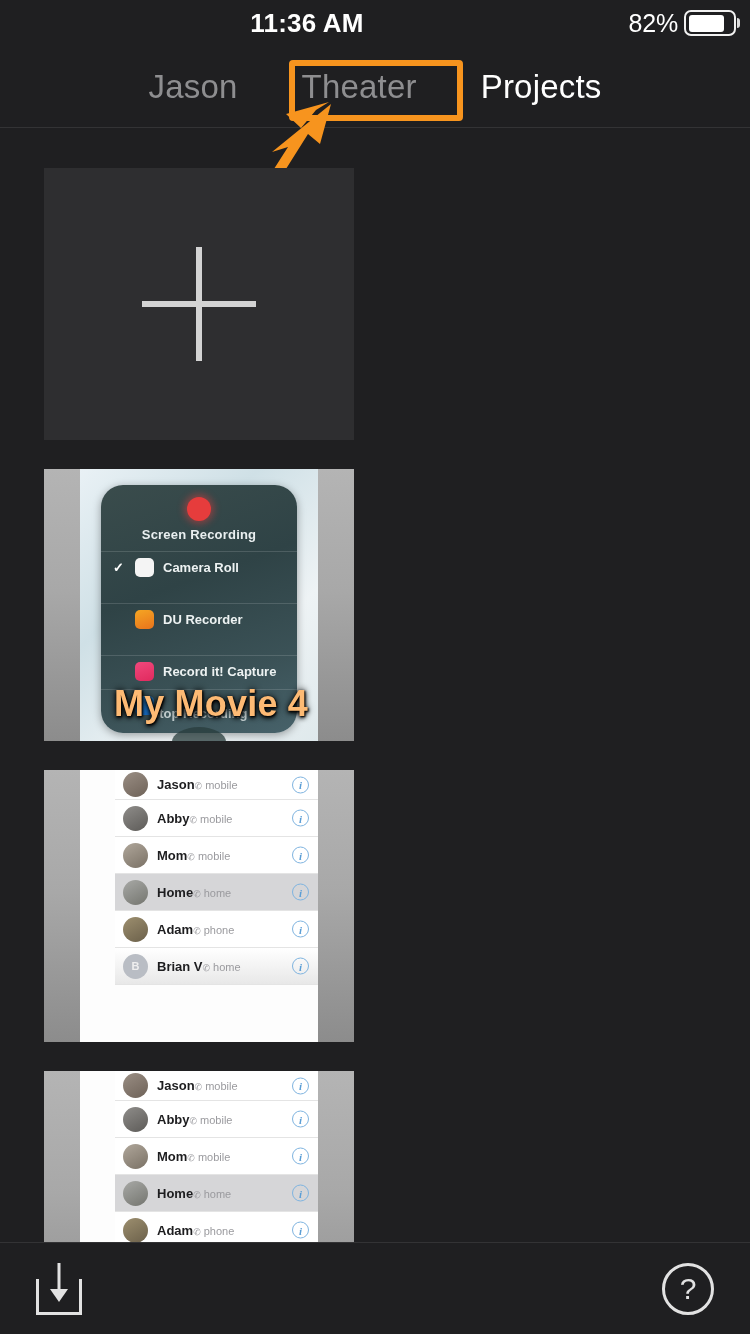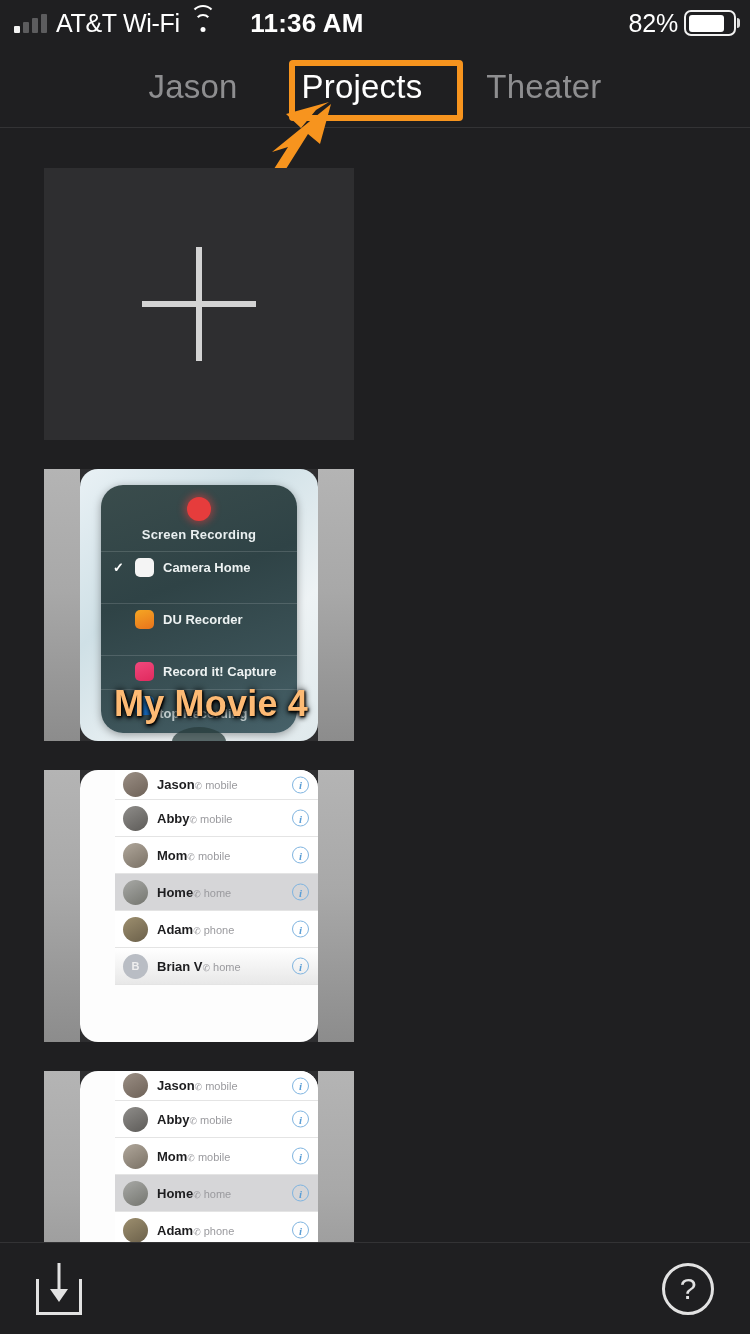--- a/index.html
+++ b/index.html
@@ -95,21 +95,21 @@
   .plus:before{ left:50%; top:0; transform:translateX(-50%); width:6px; height:114px; }
   .plus:after{ top:50%; left:0; transform:translateY(-50%); height:6px; width:114px; }
 
   
   .vt{ position:absolute; inset:0; display:flex; }
   .pillar{
     width:36px; height:100%;
     background:linear-gradient(180deg,#b4b4b4 0%,#a8a8a8 45%,#8c8c8c 100%);
     flex:0 0 36px;
   }
-  .frame{ flex:1 1 auto; position:relative; overflow:hidden;border-radius:18px; }
+  .frame{ flex:1 1 auto; position:relative; overflow:hidden; }
 
   
   .rec-bg{
     position:absolute; inset:0;
     background:linear-gradient(135deg,#e9f1f5 0%,#cfe0e6 35%,#eef3f5 70%,#dfe9ec 100%);
   }
   .rec-sheet{
     position:absolute; left:50%; top:16px; transform:translateX(-50%);
     width:196px; height:248px; border-radius:22px;
     background:linear-gradient(160deg,#3a4c4c 0%,#2f4346 40%,#3b5257 75%,#47626a 100%);
@@ -215,47 +215,33 @@
     width:52px; height:52px; border-radius:50%;
     border:3px solid #e2e2e2; color:#e2e2e2;
     display:flex; align-items:center; justify-content:center;
     font-size:30px; font-weight:400;
   }
 </style>
 </head>
 <body>
 
 <div class="statusbar">
-  <div class="sb-left">
-    <span class="sig">
-        <i></i>
-        <i></i>
-        <i></i>
-        <i></i>
-      </span>
-    <span class="carrier">AT&amp;T Wi-Fi</span>
-    <span class="wifi">
-        <s class="a"></s>
-        <s class="b"></s>
-        <b></b>
-      </span>
-  </div>
   <div class="sb-time">11:36 AM</div>
   <div class="sb-right">
     <span class="batt-pct">82%</span>
     <span class="batt">
         <u id="batt-fill" style="width: 82%;"></u>
       </span>
   </div>
 </div>
 
 <div class="tabbar">
   <div class="tab">Jason</div>
+  <div class="tab">Theater</div>
   <div class="tab active">Projects</div>
-  <div class="tab">Theater</div>
 </div>
 
 <div class="ann-box"></div>
 <svg class="ann-arrow" viewBox="0 0 240 230">
   <g fill="#F7941E">
     <path d="M151 4 L140 44 L128 34 L60 142 L74 133 L62 177 L22 168 L37 158 L108 47 L92 52 Z"></path>
     <path d="M149 2 L106 14 L121 28 L136 10 Z"></path>
     <path d="M26 186 L72 174 L56 160 L42 178 Z"></path>
   </g>
 </svg>
@@ -270,21 +256,21 @@
     <div class="vt">
       <div class="pillar"></div>
       <div class="frame">
         <div class="rec-bg"></div>
         <div class="rec-sheet">
           <div class="rec-dot"></div>
           <div class="rec-title">Screen Recording</div>
           <div class="rec-row" style="top:66px;">
             <span class="chk">✓</span>
             <span class="rec-ico white"></span>
-            <span>Camera Home</span>
+            <span>Camera Roll</span>
           </div>
           <div class="rec-row" style="top:170px;">
             <span class="rec-ico pink"></span>
             <span>Record it! Capture</span>
           </div>
           <div class="rec-row" style="top:118px;">
             <span class="rec-ico orange"></span>
             <span>DU Recorder</span>
           </div>
           <div class="rec-row" style="top:204px;">

